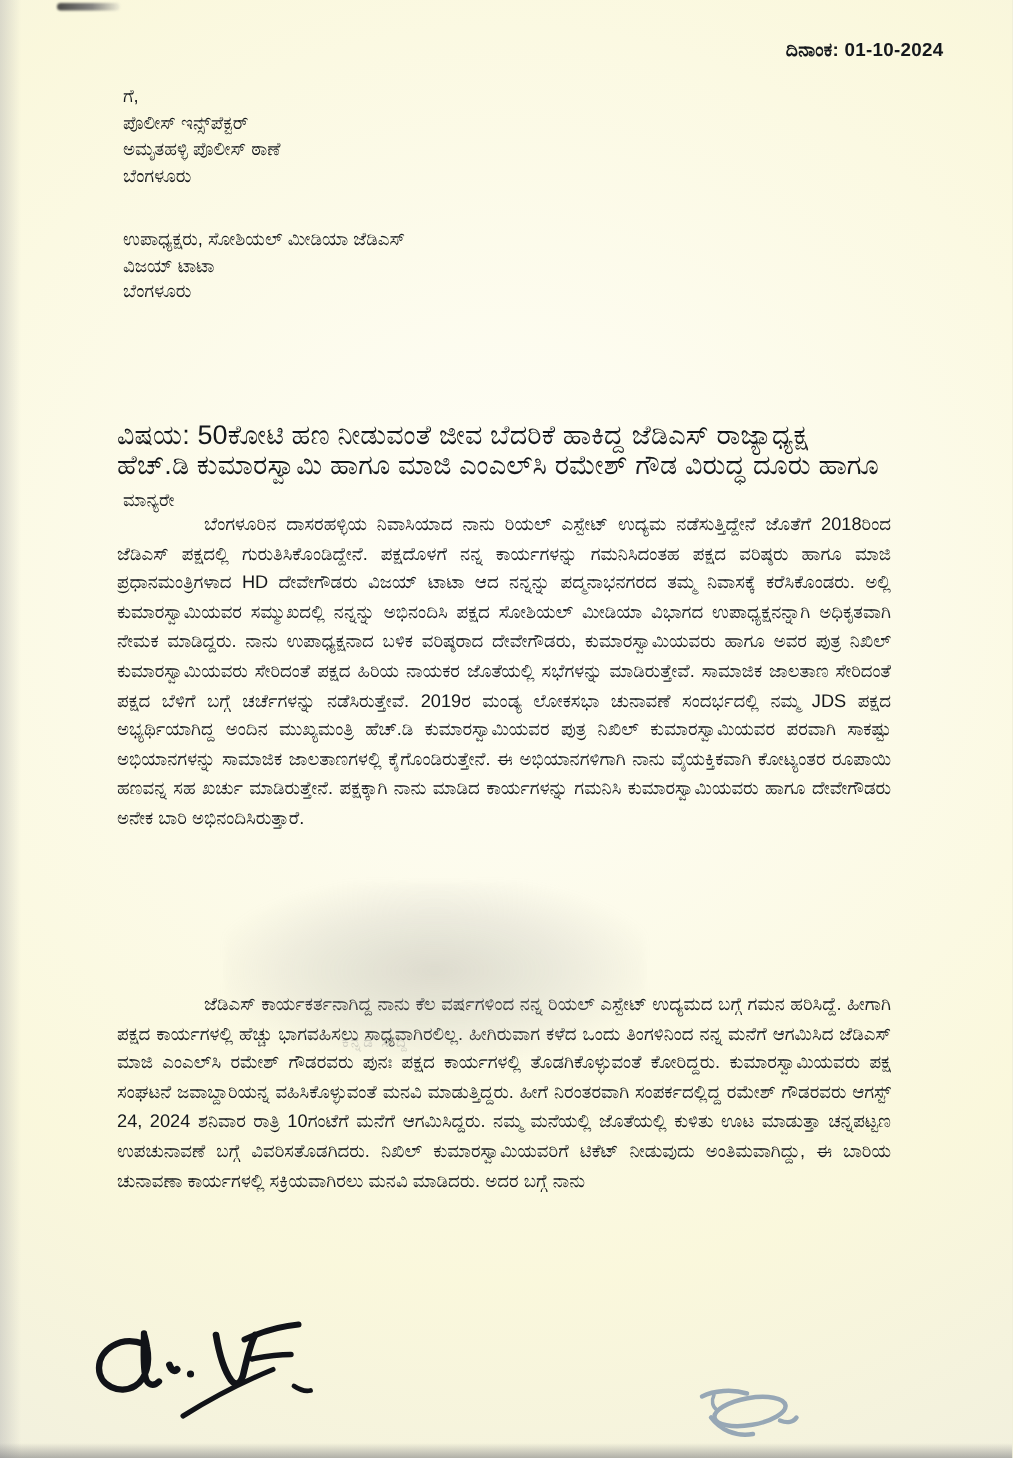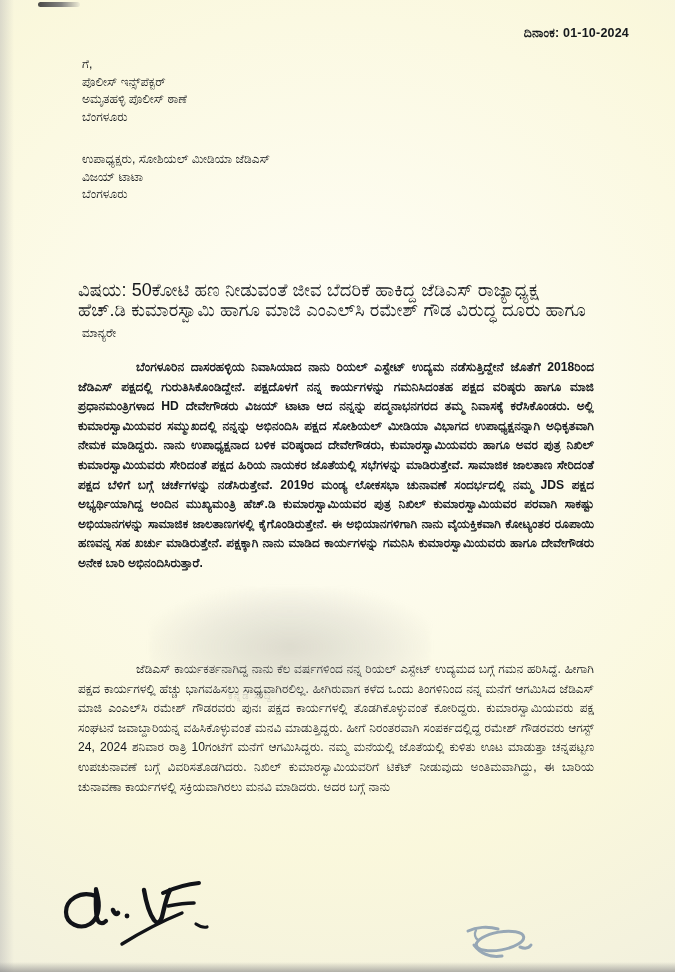--- a/index.html
+++ b/index.html
@@ -98,21 +98,21 @@
   
   .body-para {
     position: absolute;
     left: 78px;
     width: 516px;
     font-size: 12.15px;
     line-height: 19.6px;
     text-align: justify;
     text-justify: inter-word;
   }
-  #para-1 { top: 358px; font-weight: bold; }
+  #para-1 { top: 340px; }
   #para-2 { top: 660px; }
   .indent { display: inline-block; width: 58px; }
 
   
   #watermark {
     position: absolute;
     left: 150px;
     top: 588px;
     width: 280px;
     height: 118px;

